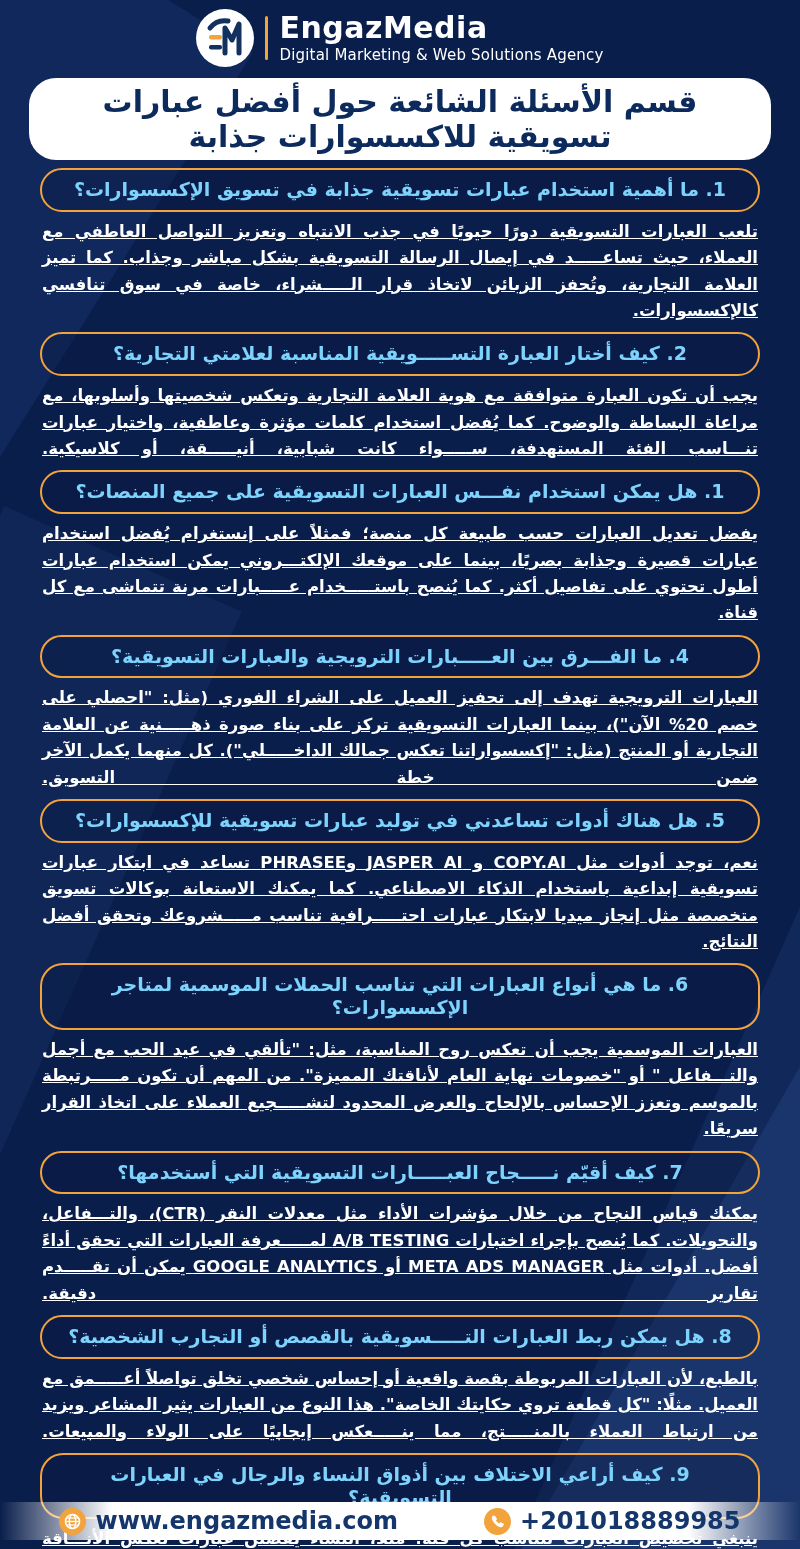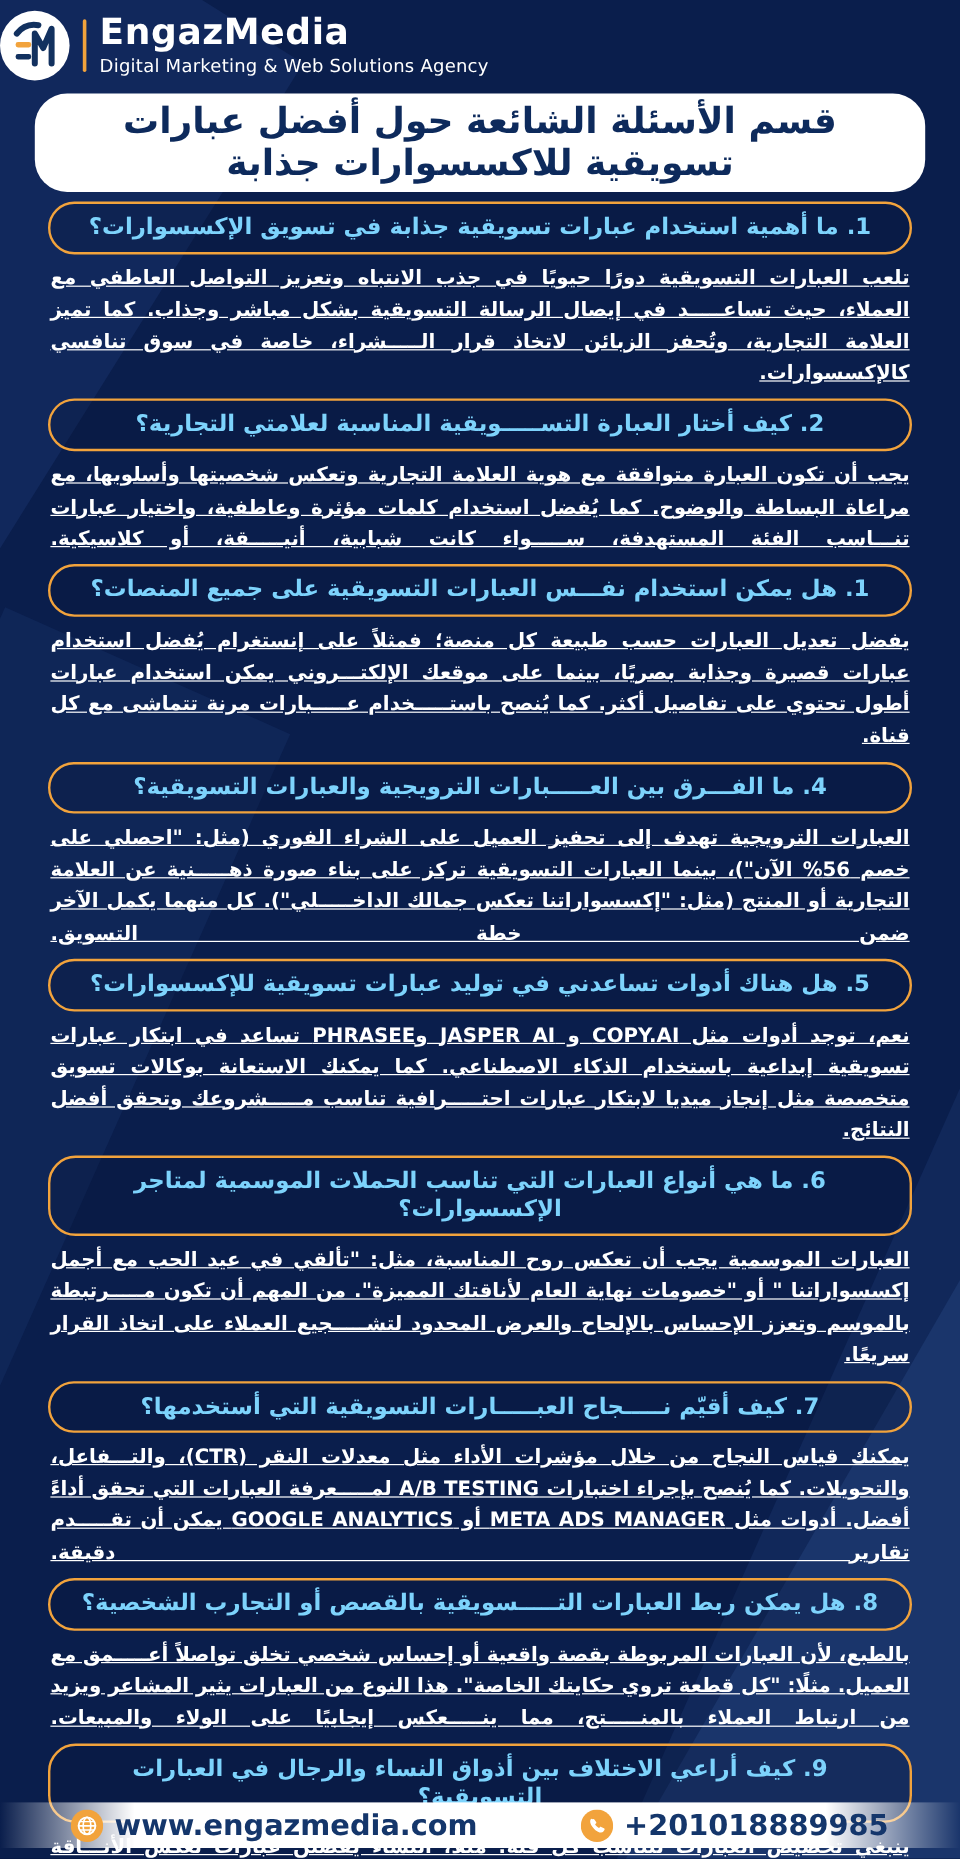--- a/index.html
+++ b/index.html
@@ -10,21 +10,21 @@
     font-family:"DejaVu Sans", sans-serif;
   }
   
   .bg-shape { position:absolute; background:rgba(44,78,148,0.22); pointer-events:none; }
   .bg-s1 { width:300px; height:700px; left:-210px; top:-80px; transform:rotate(32deg); }
   .bg-s2 { width:260px; height:900px; left:-190px; top:520px; transform:rotate(24deg); background:rgba(44,78,148,0.16); }
   .bg-s3 { width:340px; height:1100px; right:-230px; top:640px; transform:rotate(24deg); background:rgba(44,78,148,0.20); }
   .bg-s4 { width:420px; height:600px; right:-260px; top:1100px; transform:rotate(30deg); background:rgba(60,98,170,0.22); }
 
   
-  .header { position:relative; display:flex; padding-top:9px; }
+  .header { position:relative; display:flex; justify-content:center; padding-top:9px; }
   .logo-row { display:flex; align-items:center; gap:11px; direction:ltr; }
   .logo-circle {
     width:58px; height:58px; border-radius:50%; background:#ffffff;
     display:flex; align-items:center; justify-content:center; flex:0 0 auto;
   }
   .logo-divider { width:3px; height:44px; background:#F2A33C; border-radius:2px; }
   .brand-block { display:flex; flex-direction:column; justify-content:center; }
   .brand-name { color:#ffffff; font-size:30px; font-weight:bold; letter-spacing:0.5px; line-height:1.05; }
   .brand-tagline { color:#ffffff; font-size:15px; margin-top:3px; letter-spacing:0.2px; }
 
@@ -105,31 +105,31 @@
       <p class="faq-a">يجب أن تكون العبارة متوافقة مع هوية العلامة التجارية وتعكس شخصيتها وأسلوبها، مع مراعاة البساطة والوضوح. كما يُفضل استخدام كلمات مؤثرة وعاطفية، واختيار عبارات تنـــاسب الفئة المستهدفة، ســـــواء كانت شبابية، أنيـــــقة، أو كلاسيكية.</p>
     </section>
 
     <section class="faq-item">
       <div class="faq-q">1. هل يمكن استخدام نفـــس العبارات التسويقية على جميع المنصات؟</div>
       <p class="faq-a">يفضل تعديل العبارات حسب طبيعة كل منصة؛ فمثلاً على إنستغرام يُفضل استخدام عبارات قصيرة وجذابة بصريًا، بينما على موقعك الإلكتـــروني يمكن استخدام عبارات أطول تحتوي على تفاصيل أكثر. كما يُنصح باستـــــخدام عـــــبارات مرنة تتماشى مع كل قناة.</p>
     </section>
 
     <section class="faq-item">
       <div class="faq-q">4. ما الفـــرق بين العـــــبارات الترويجية والعبارات التسويقية؟</div>
-      <p class="faq-a">العبارات الترويجية تهدف إلى تحفيز العميل على الشراء الفوري (مثل: "احصلي على خصم 56% الآن")، بينما العبارات التسويقية تركز على بناء صورة ذهـــــنية عن العلامة التجارية أو المنتج (مثل: "إكسسواراتنا تعكس جمالك الداخـــــلي"). كل منهما يكمل الآخر ضمن خطة التسويق.</p>
+      <p class="faq-a">العبارات الترويجية تهدف إلى تحفيز العميل على الشراء الفوري (مثل: "احصلي على خصم 20% الآن")، بينما العبارات التسويقية تركز على بناء صورة ذهـــــنية عن العلامة التجارية أو المنتج (مثل: "إكسسواراتنا تعكس جمالك الداخـــــلي"). كل منهما يكمل الآخر ضمن خطة التسويق.</p>
     </section>
 
     <section class="faq-item">
       <div class="faq-q">5. هل هناك أدوات تساعدني في توليد عبارات تسويقية للإكسسوارات؟</div>
       <p class="faq-a">نعم، توجد أدوات مثل COPY.AI و JASPER AI وPHRASEE تساعد في ابتكار عبارات تسويقية إبداعية باستخدام الذكاء الاصطناعي. كما يمكنك الاستعانة بوكالات تسويق متخصصة مثل إنجاز ميديا لابتكار عبارات احتـــــرافية تناسب مـــــشروعك وتحقق أفضل النتائج.</p>
     </section>
 
     <section class="faq-item">
       <div class="faq-q">6. ما هي أنواع العبارات التي تناسب الحملات الموسمية لمتاجر الإكسسوارات؟</div>
-      <p class="faq-a">العبارات الموسمية يجب أن تعكس روح المناسبة، مثل: "تألقي في عيد الحب مع أجمل إكسسواراتنا " أو "خصومات نهاية العام لأناقتك المميزة". من المهم أن تكون مـــــرتبطة بالموسم وتعزز الإحساس بالإلحاح والعرض المحدود لتشـــــجيع العملاء على اتخاذ القرار سريعًا.</p>
+      <p class="faq-a">العبارات الموسمية يجب أن تعكس روح المناسبة، مثل: "تألقي في عيد الحب مع أجمل والتـــفاعل " أو "خصومات نهاية العام لأناقتك المميزة". من المهم أن تكون مـــــرتبطة بالموسم وتعزز الإحساس بالإلحاح والعرض المحدود لتشـــــجيع العملاء على اتخاذ القرار سريعًا.</p>
     </section>
 
     <section class="faq-item">
       <div class="faq-q">7. كيف أقيّم نـــــجاح العبـــــارات التسويقية التي أستخدمها؟</div>
       <p class="faq-a">يمكنك قياس النجاح من خلال مؤشرات الأداء مثل معدلات النقر (CTR)، والتـــفاعل، والتحويلات. كما يُنصح بإجراء اختبارات A/B TESTING لمـــــعرفة العبارات التي تحقق أداءً أفضل. أدوات مثل META ADS MANAGER أو GOOGLE ANALYTICS يمكن أن تقـــــدم تقارير دقيقة.</p>
     </section>
 
     <section class="faq-item">
       <div class="faq-q">8. هل يمكن ربط العبارات التـــــسويقية بالقصص أو التجارب الشخصية؟</div>
       <p class="faq-a">بالطبع، لأن العبارات المربوطة بقصة واقعية أو إحساس شخصي تخلق تواصلاً أعـــــمق مع العميل. مثلًا: "كل قطعة تروي حكايتك الخاصة". هذا النوع من العبارات يثير المشاعر ويزيد من ارتباط العملاء بالمنـــــتج، مما ينـــــعكس إيجابيًا على الولاء والمبيعات.</p>

